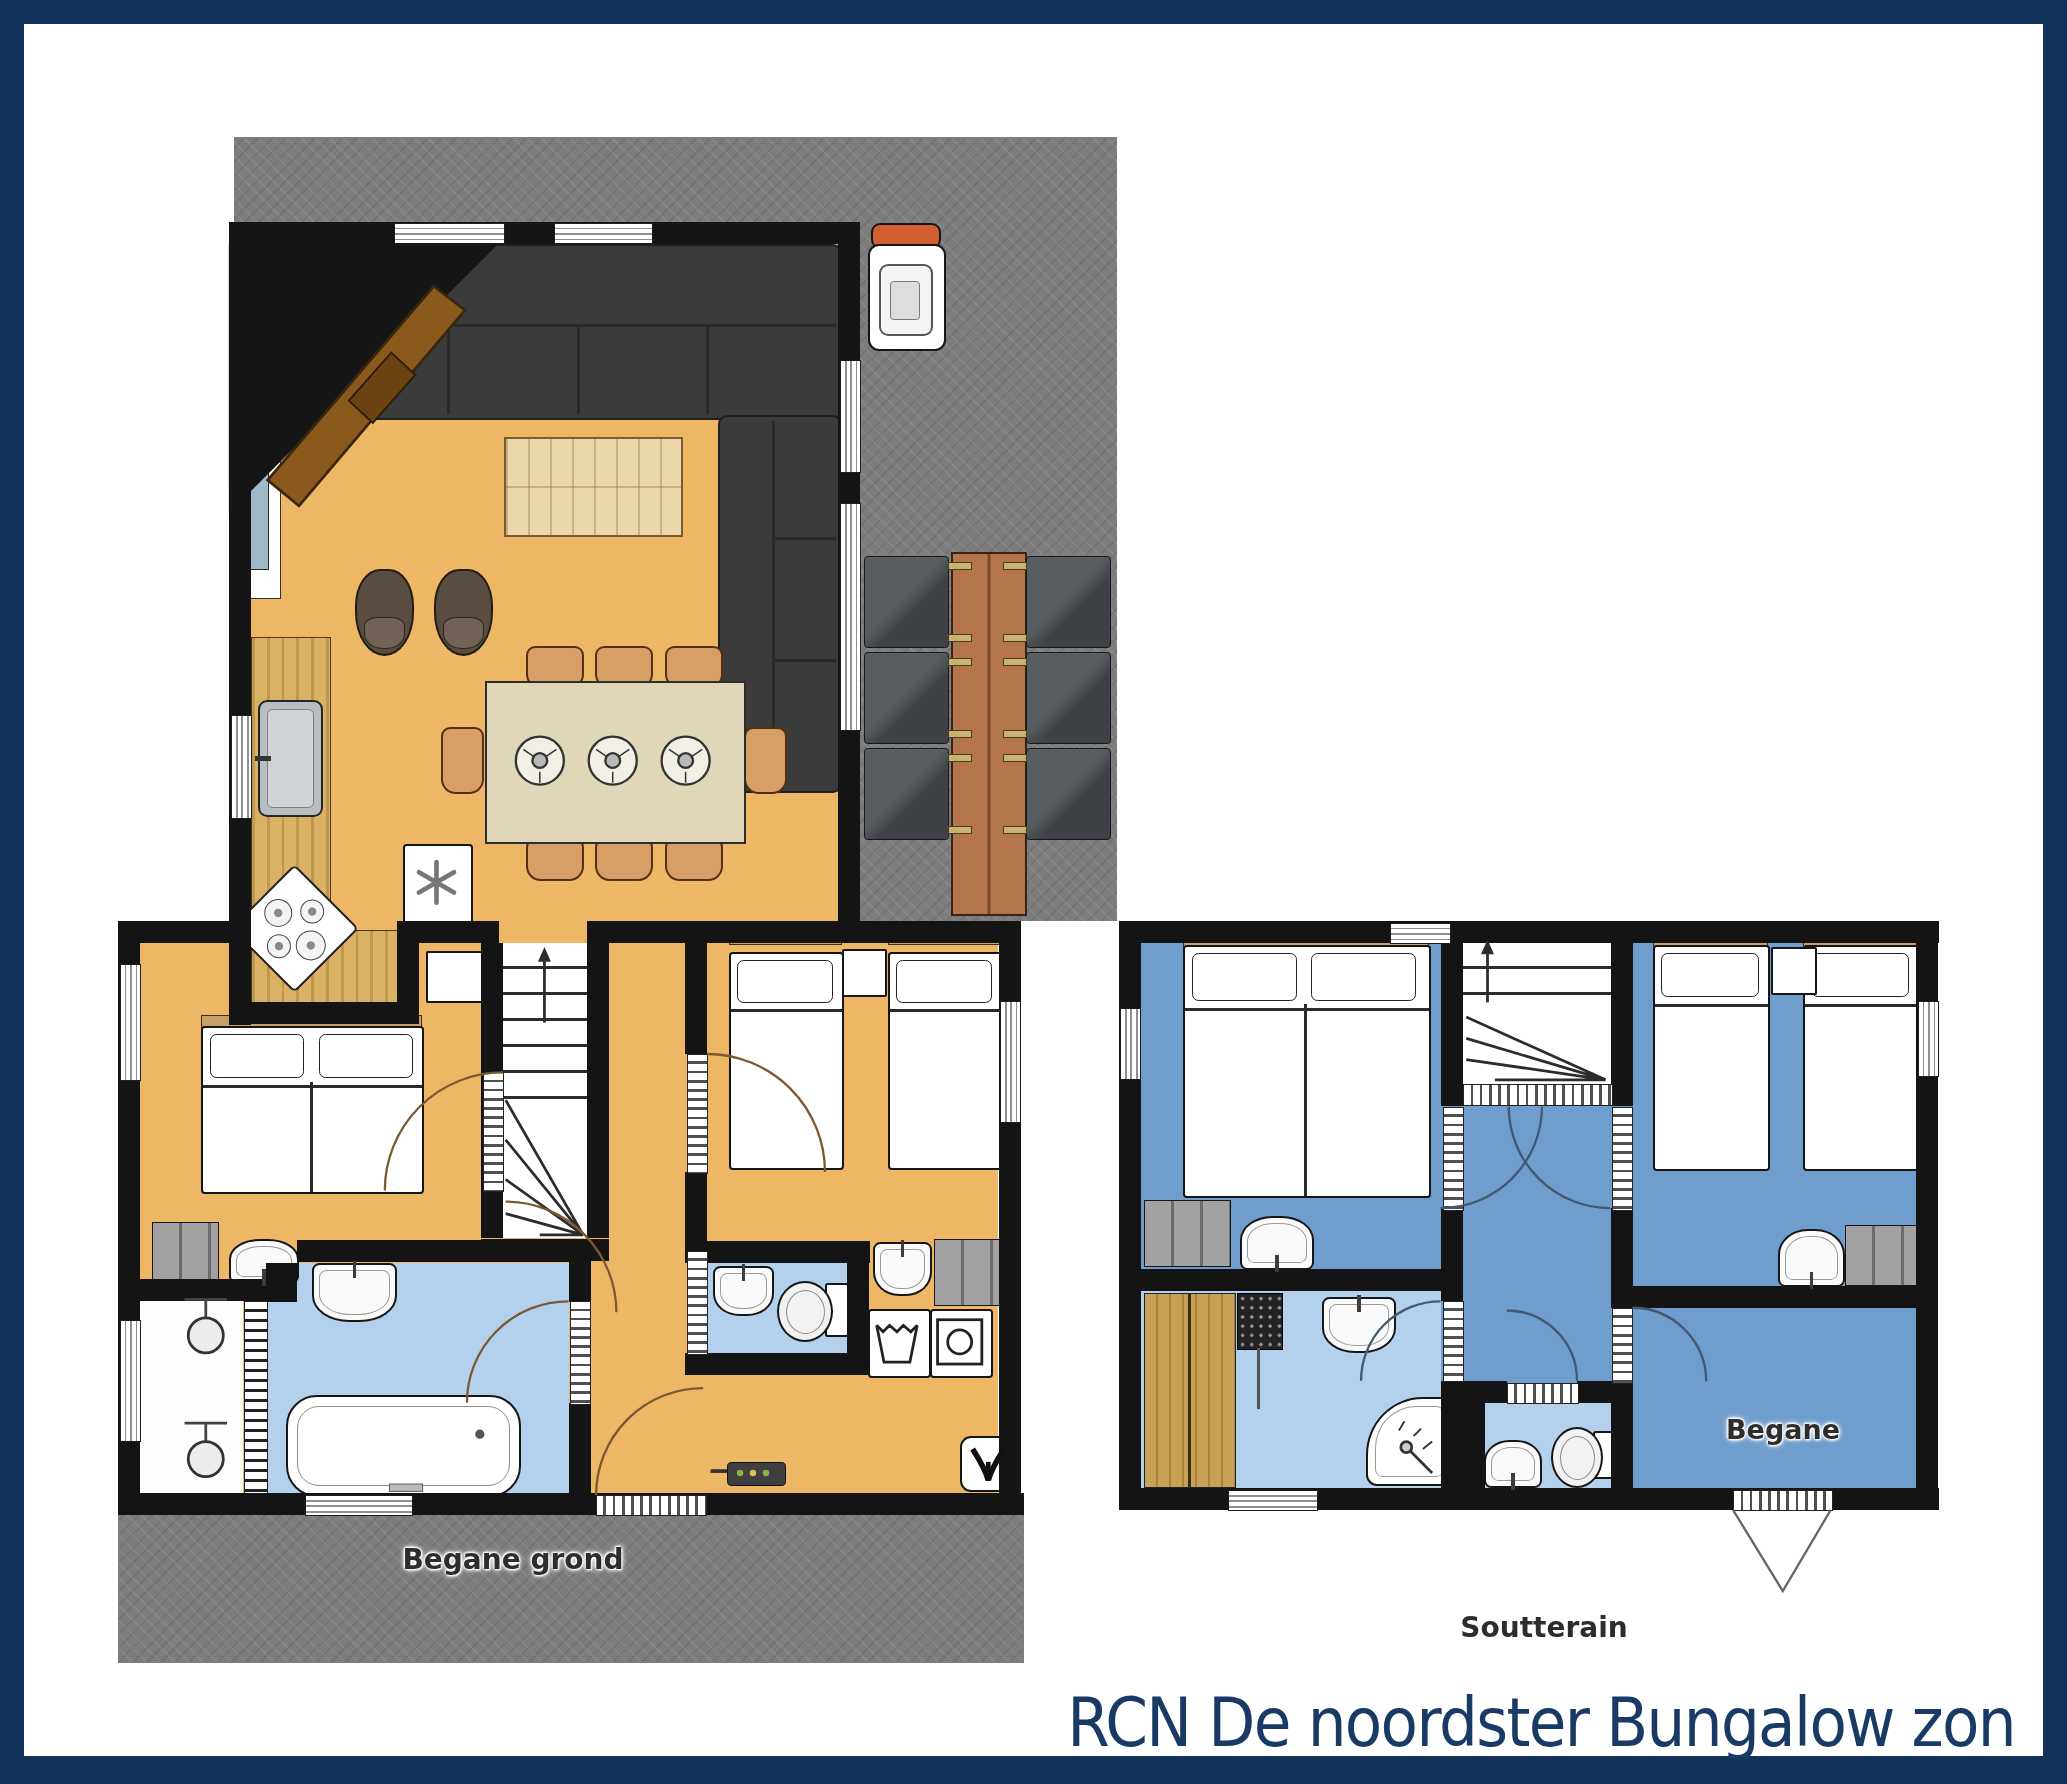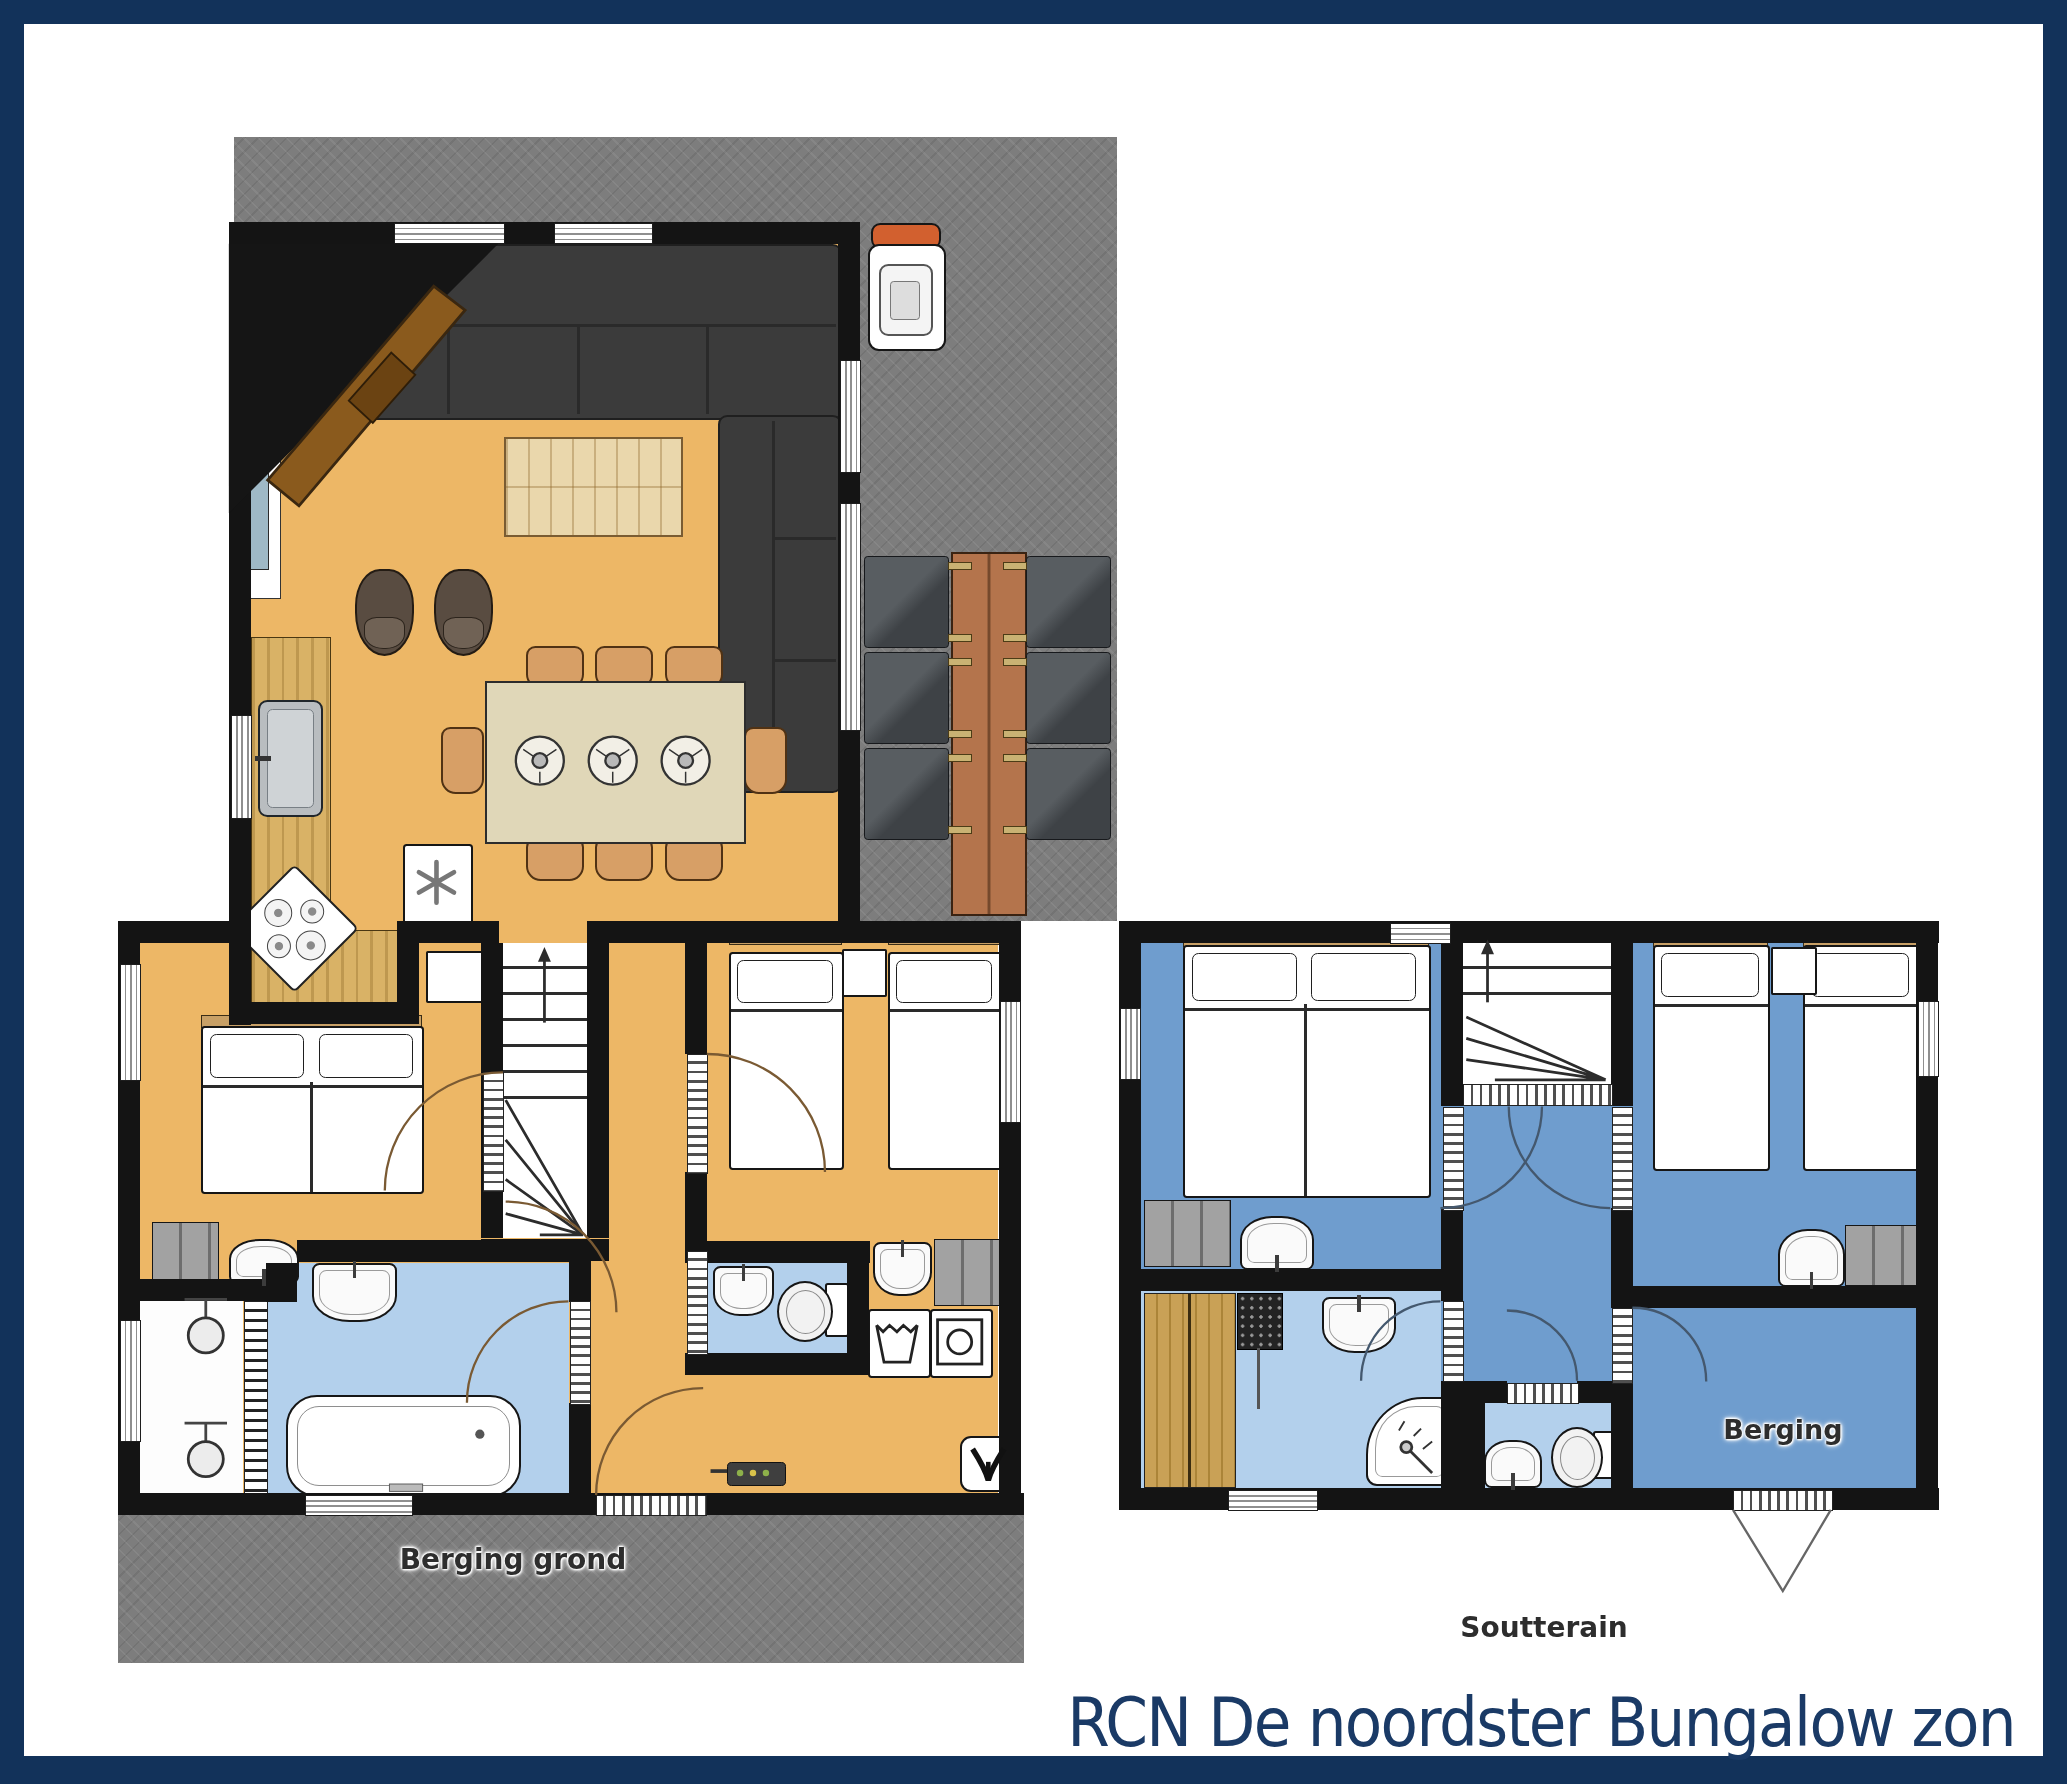--- a/index.html
+++ b/index.html
@@ -382,19 +382,19 @@
     <g stroke="#666" stroke-width="2.5" fill="none">
       <path d="M1852 1610 L1906 1698 L1958 1610"></path>
     </g>
 
     <g>
       <circle cx="494" cy="1528" r="5" fill="#555"></circle>
       <rect x="396" y="1582" width="36" height="8" fill="#bbb" stroke="#555"></rect>
     </g>
   </svg>
 
-  <div class="lbl" style="left:489px;top:1519px">Berging grond</div>
+  <div class="lbl" style="left:489px;top:1519px">Begane grond</div>
   <div class="lbl" style="left:1520px;top:1587px">Soutterain</div>
-  <div class="lbl" style="left:1759px;top:1390px;font-size:27px">Berging</div>
+  <div class="lbl" style="left:1759px;top:1390px;font-size:27px">Begane</div>
  </div>
  <div class="title">RCN De noordster Bungalow zon</div>
 </div>
 
 
 </body></html>

